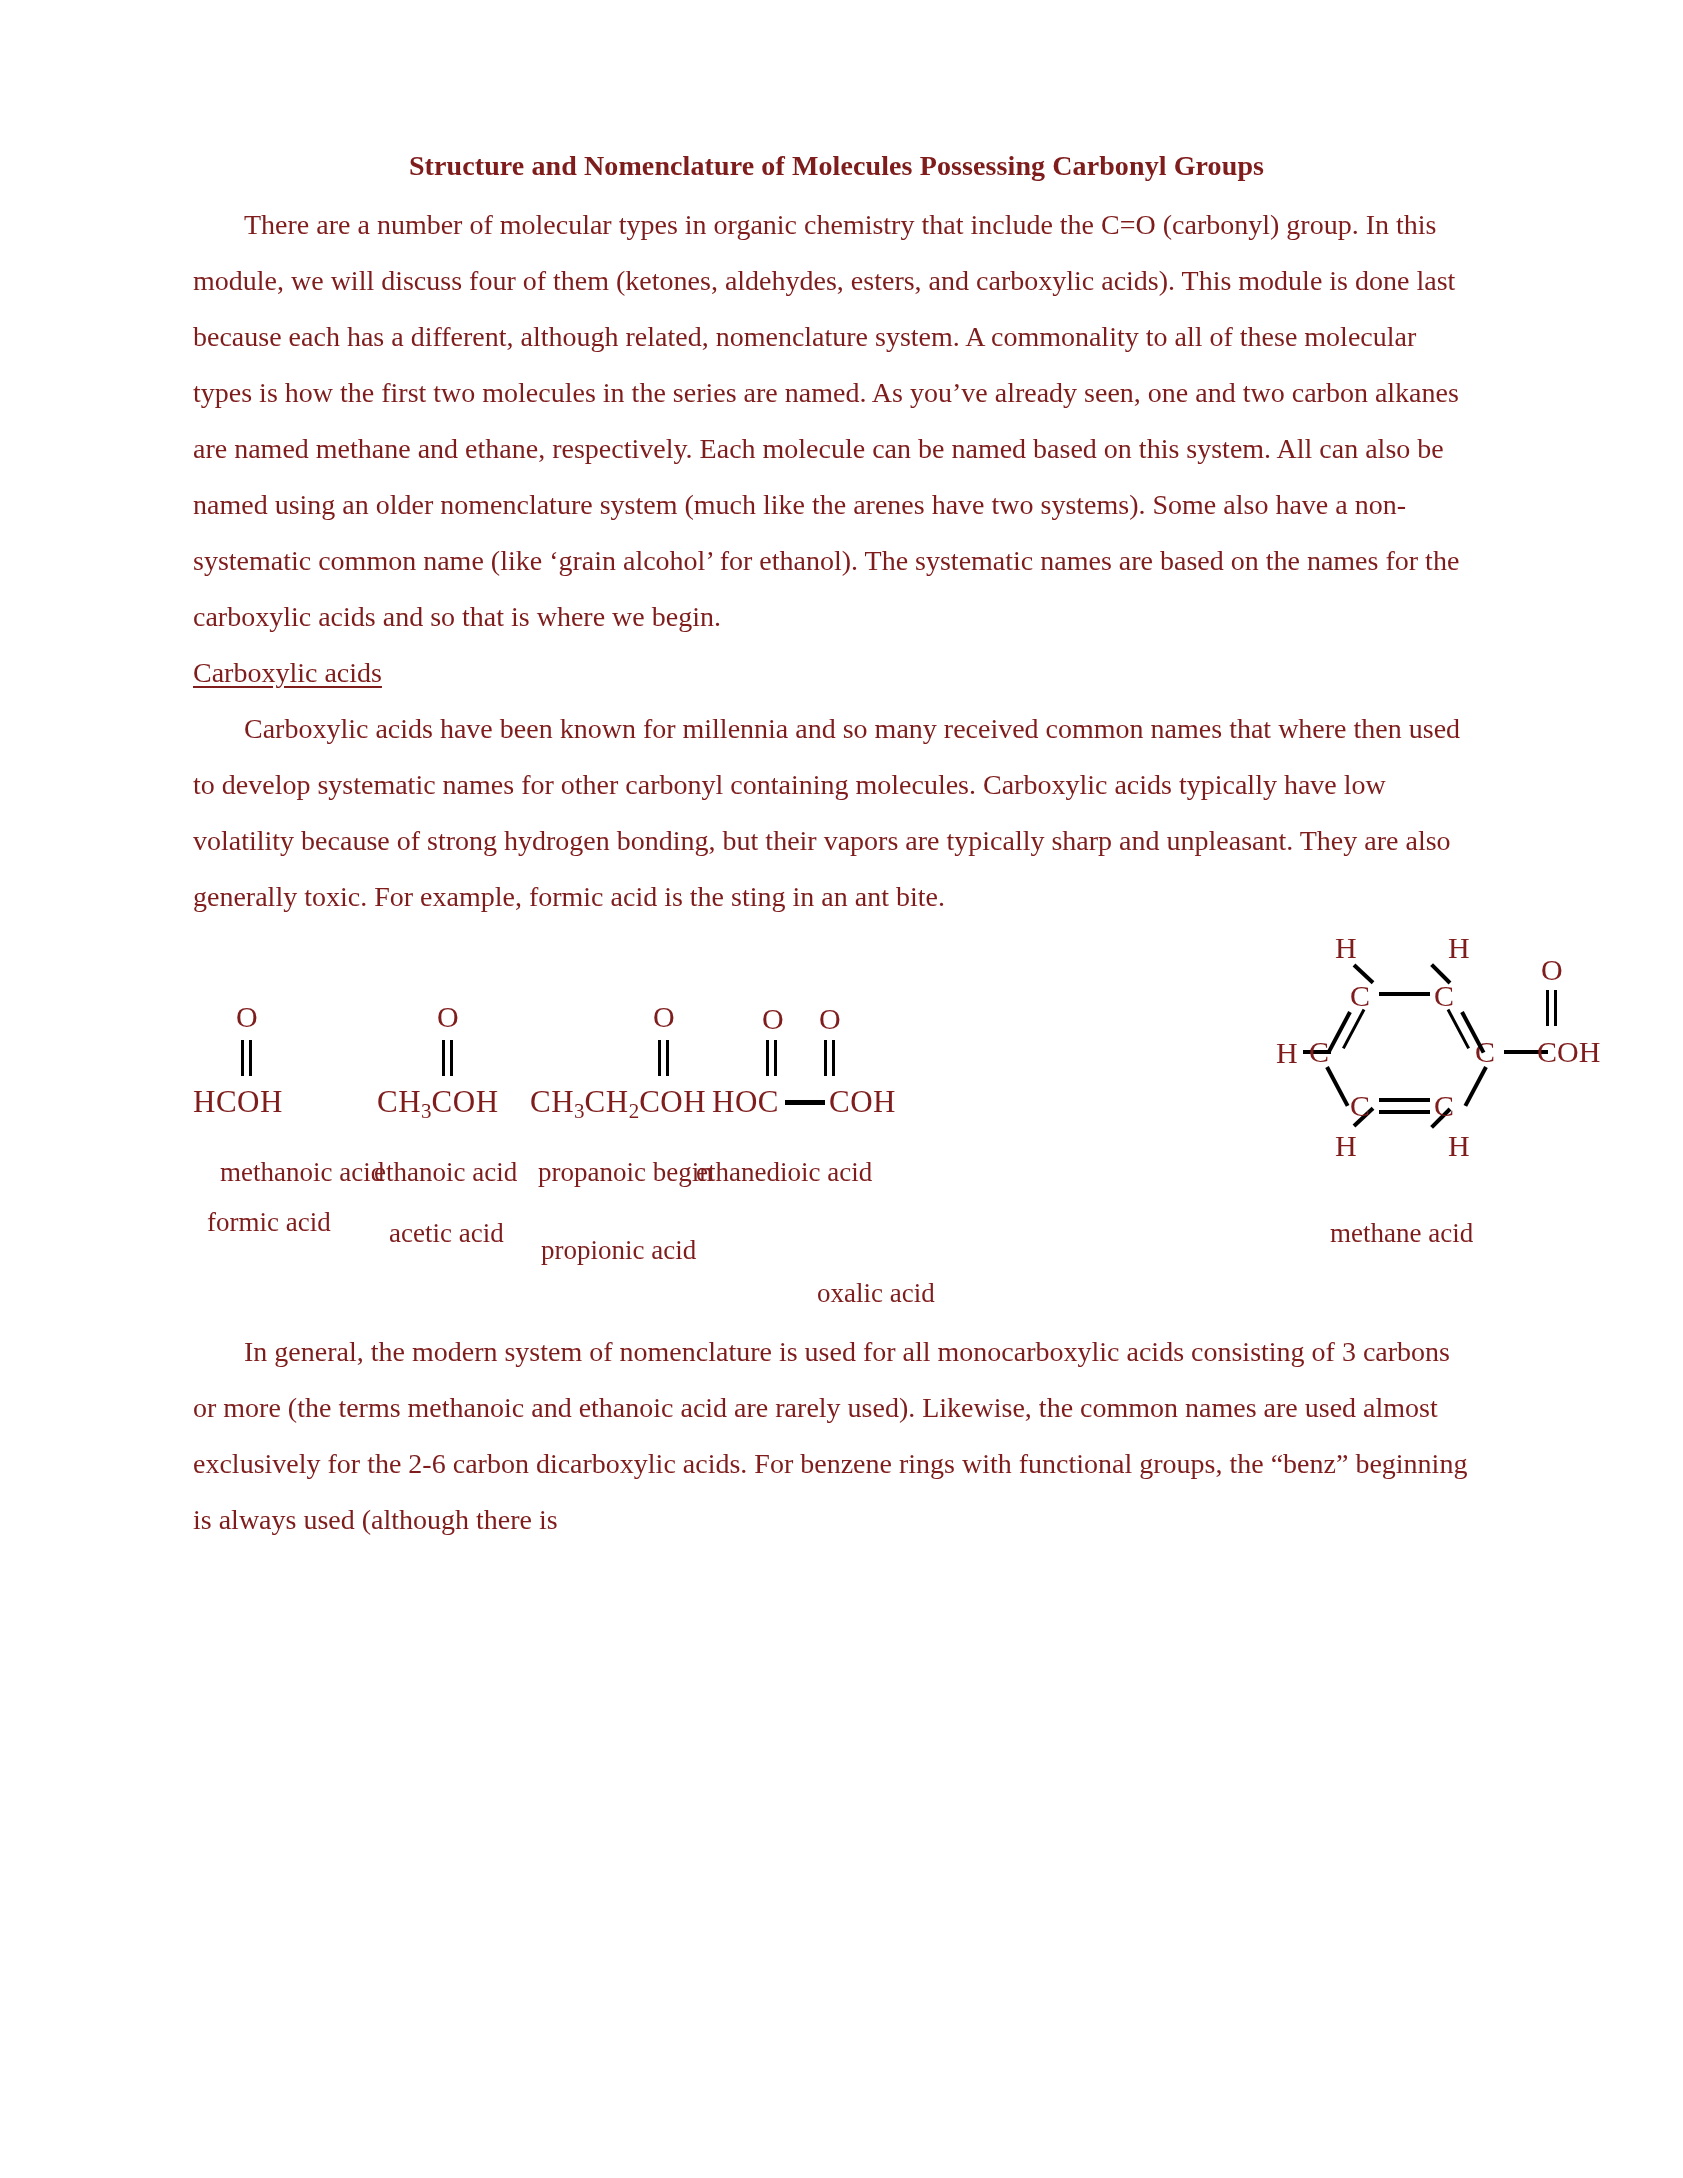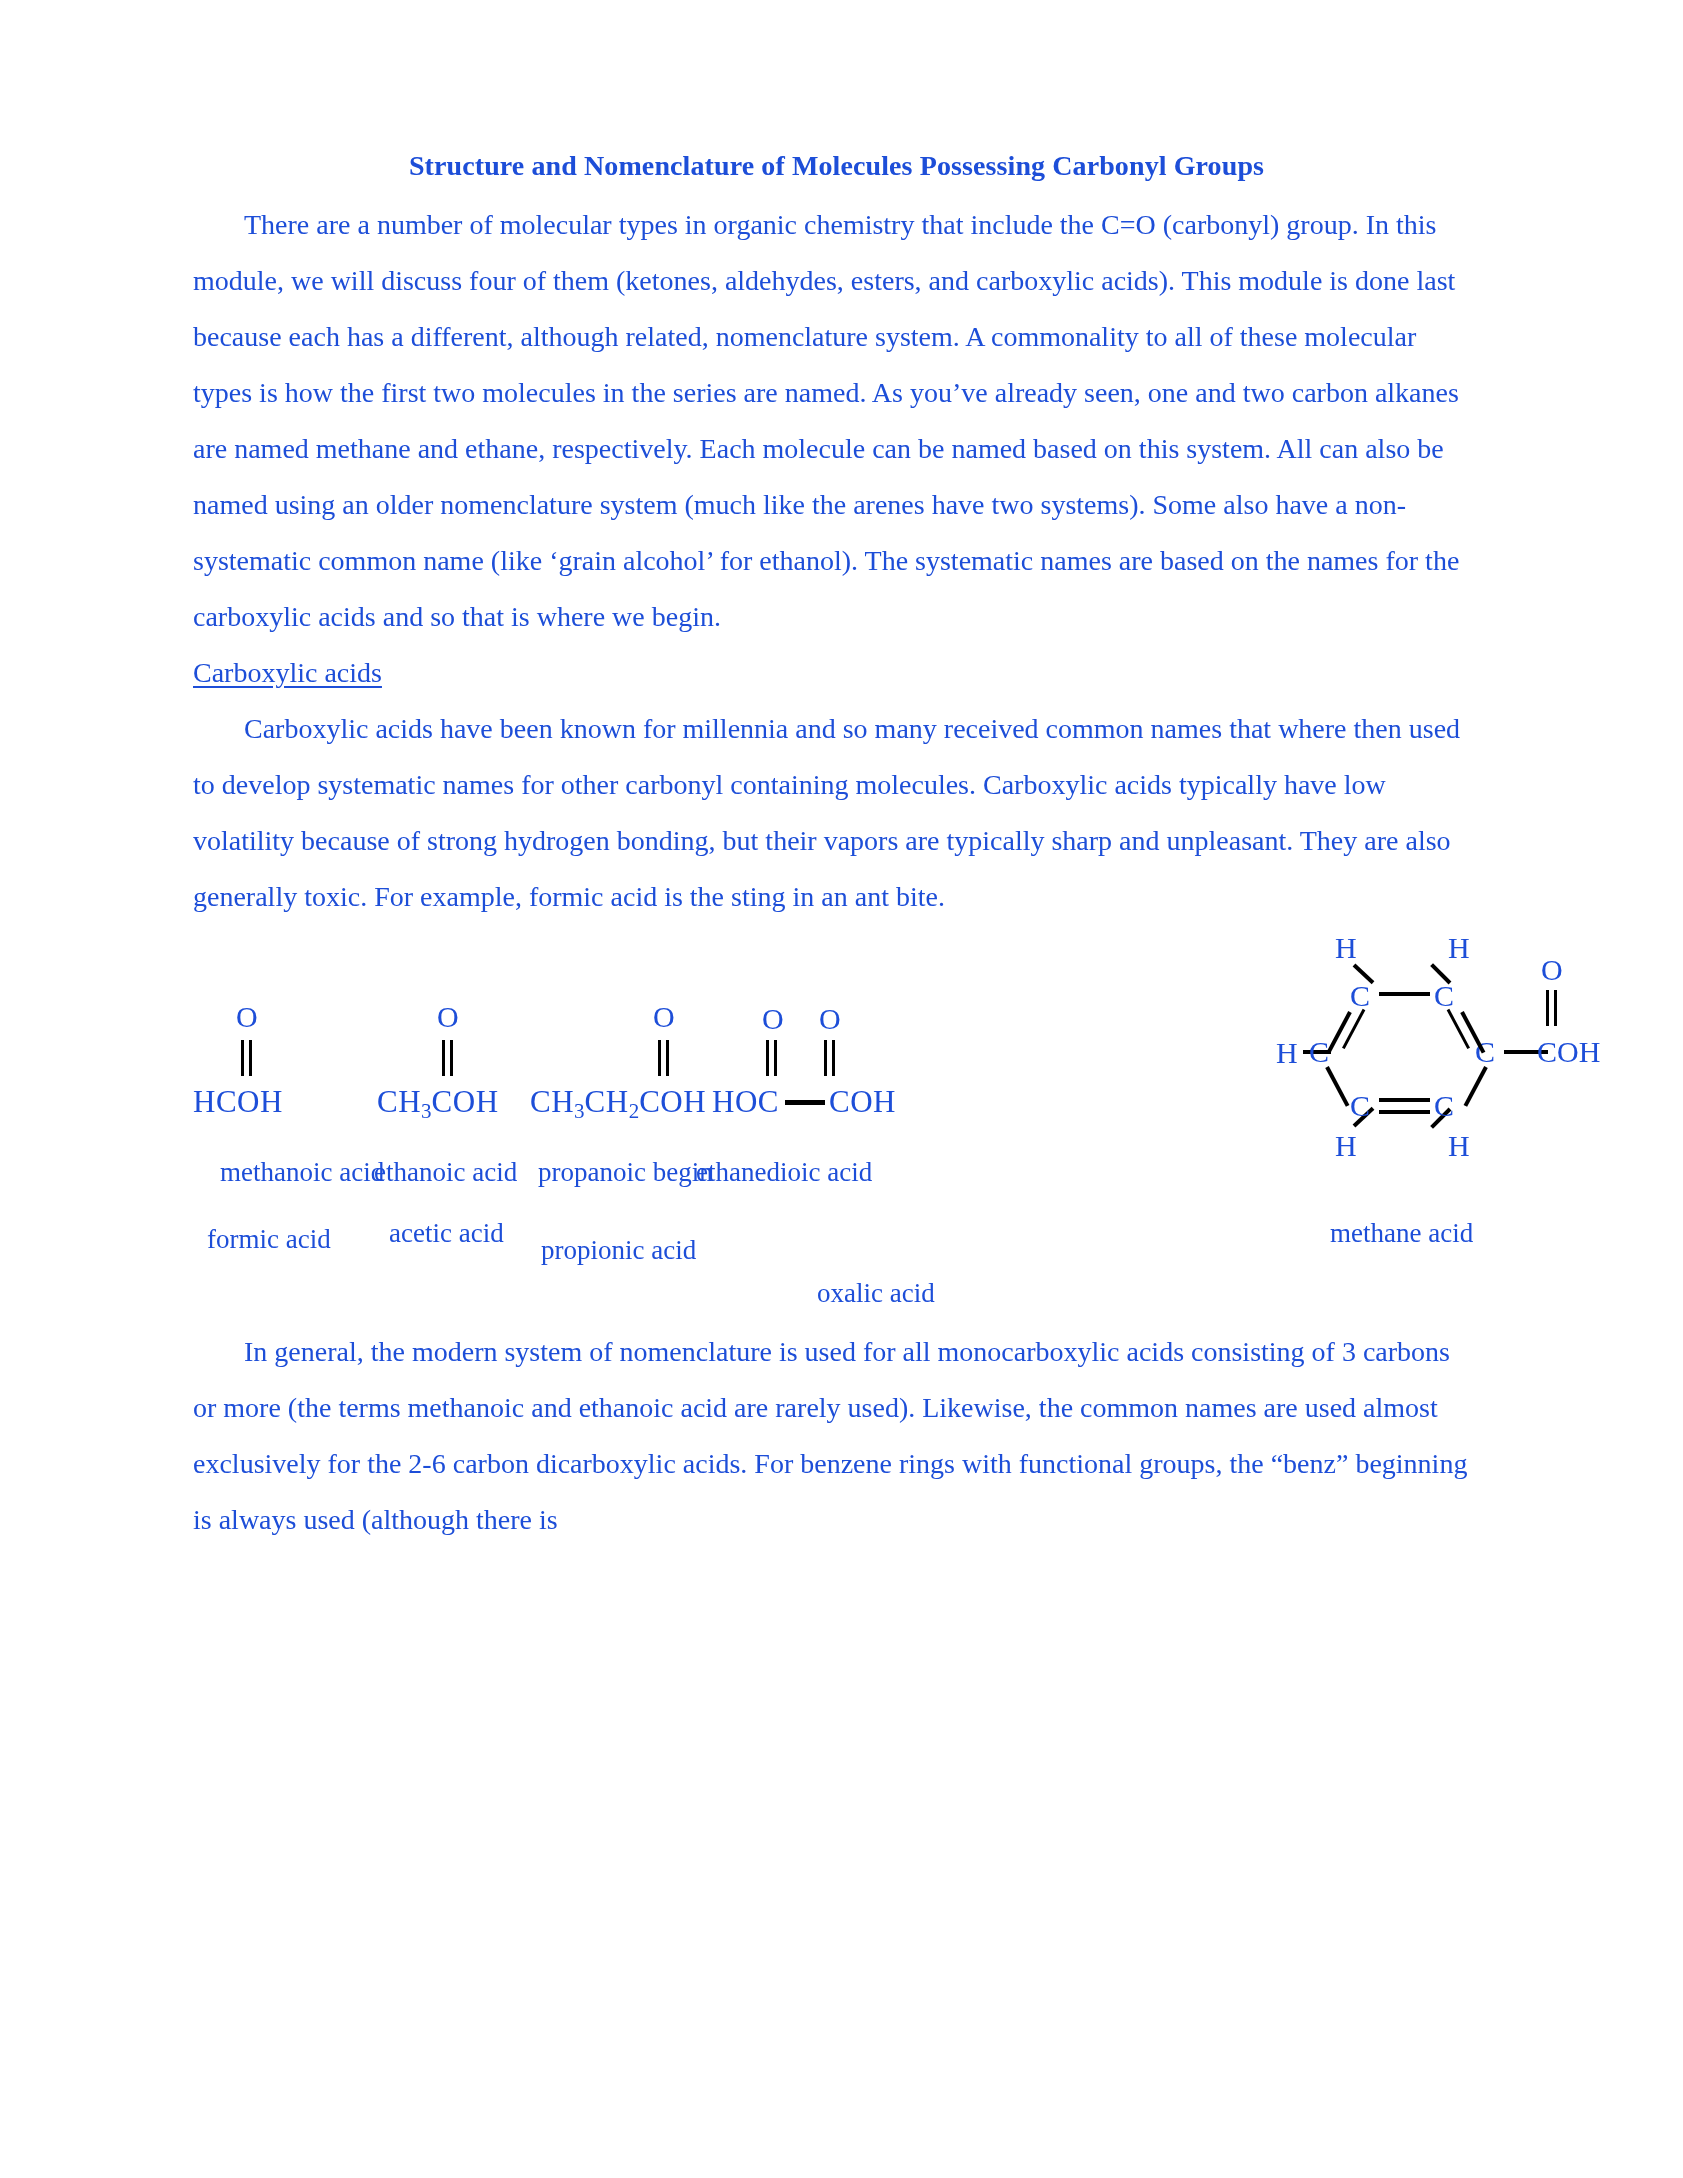--- a/index.html
+++ b/index.html
@@ -6,21 +6,21 @@
     margin: 0;
     padding: 0;
     background: #ffffff;
   }
   .page {
     position: relative;
     width: 1683px;
     height: 2178px;
     background: #ffffff;
     font-family: "Liberation Serif", "DejaVu Serif", serif;
-    color: #1d4ed8;
+    color: #7f1d1d;
     overflow: hidden;
   }
   .content {
     position: absolute;
     left: 193px;
     top: 149px;
     width: 1287px;
   }
 
   .doc-title {
@@ -154,21 +154,21 @@
     <p class="para"><span class="indent"></span><span>Carboxylic acids have been known for millennia and so many received common names that where then used to develop systematic names for other carbonyl containing molecules.  Carboxylic acids typically have low volatility because of strong hydrogen bonding, but their vapors are typically sharp and unpleasant.  They are also generally toxic.  For example, formic acid is the sting in an ant bite.</span></p>
 
     <div class="figure">
 
       <div class="mol" style="left:0px; top:153px;">
         <span class="oxy" style="left:43px; top:-84px;">O</span>
         <span class="dbl-v" style="left:48px; top:-46px;"></span>
         <span class="formula">HCOH</span>
       </div>
       <div class="caption" style="left:-13px; top:226px;margin-left:40px;">methanoic acid</div>
-      <div class="caption" style="left:14px; top:293px;">formic acid</div>
+      <div class="caption" style="left:14px; top:276px;">formic acid</div>
 
       <div class="mol" style="left:184px; top:153px;">
         <span class="oxy" style="left:60px; top:-84px;">O</span>
         <span class="dbl-v" style="left:65px; top:-46px;"></span>
         <span class="formula"><span>CH</span><sub>3</sub><span>COH</span></span>
       </div>
       <div class="caption" style="left:181px; top:226px;">ethanoic acid</div>
       <div class="caption" style="left:196px; top:287px;">acetic acid</div>
 
       <div class="mol" style="left:337px; top:153px;">

